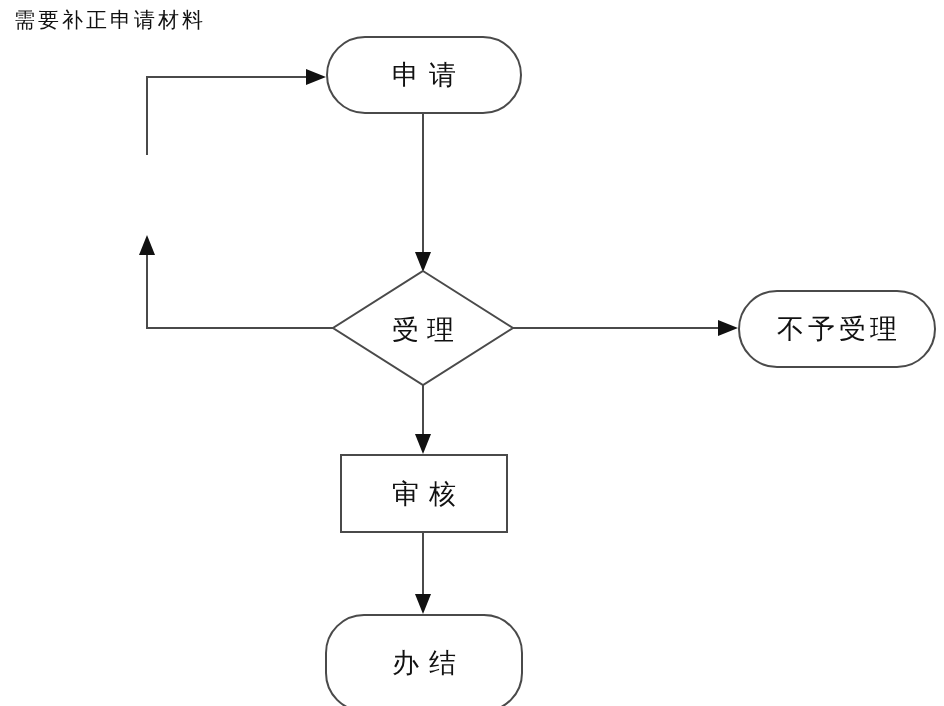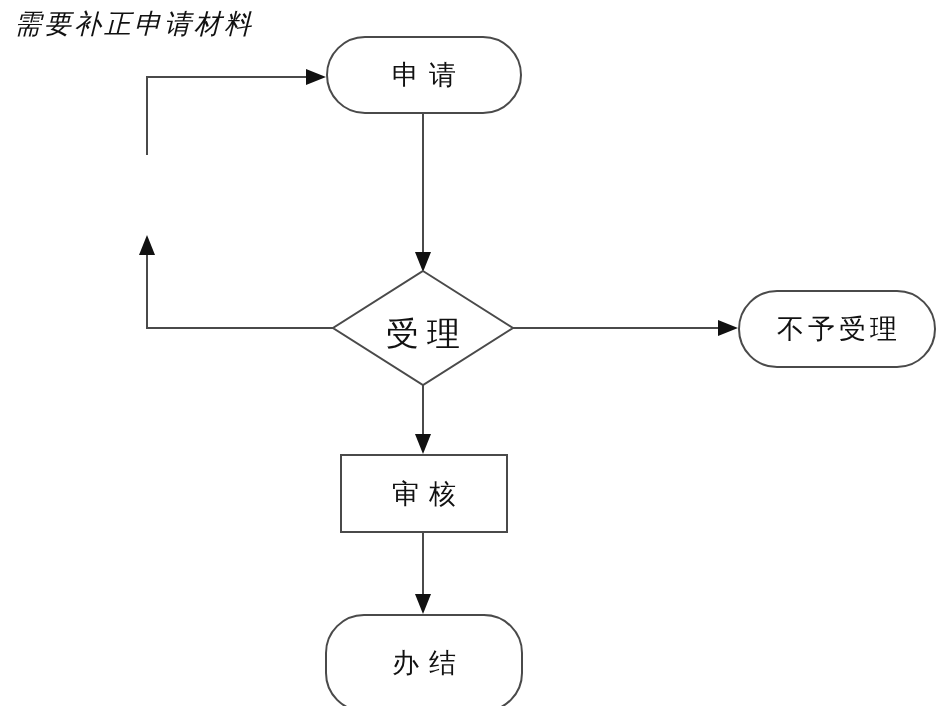--- a/index.html
+++ b/index.html
@@ -57,33 +57,32 @@
   .node-label.tight {
     letter-spacing: 4px;
     margin-right: -4px;
   }
   .diamond-label {
     position: absolute;
     left: 333px;
     top: 312px;
     width: 180px;
     text-align: center;
-    font-size: 33px;
+    font-size: 27px;
     letter-spacing: 8px;
     text-indent: 8px;
     color: var(--text, #111111);
     white-space: nowrap;
   }
   .edge-label {
     position: absolute;
-    font-size: 27px;
+    font-size: 21px;
     letter-spacing: 3px;
     color: var(--text, #111111);
     white-space: nowrap;
-    font-style: italic;
   }
   .edge-label.top-left {
     left: 14px;
     top: 6px;
   }
   .edge-label.right-branch {
     left: 516px;
     top: 250px;
   }
 </style>

